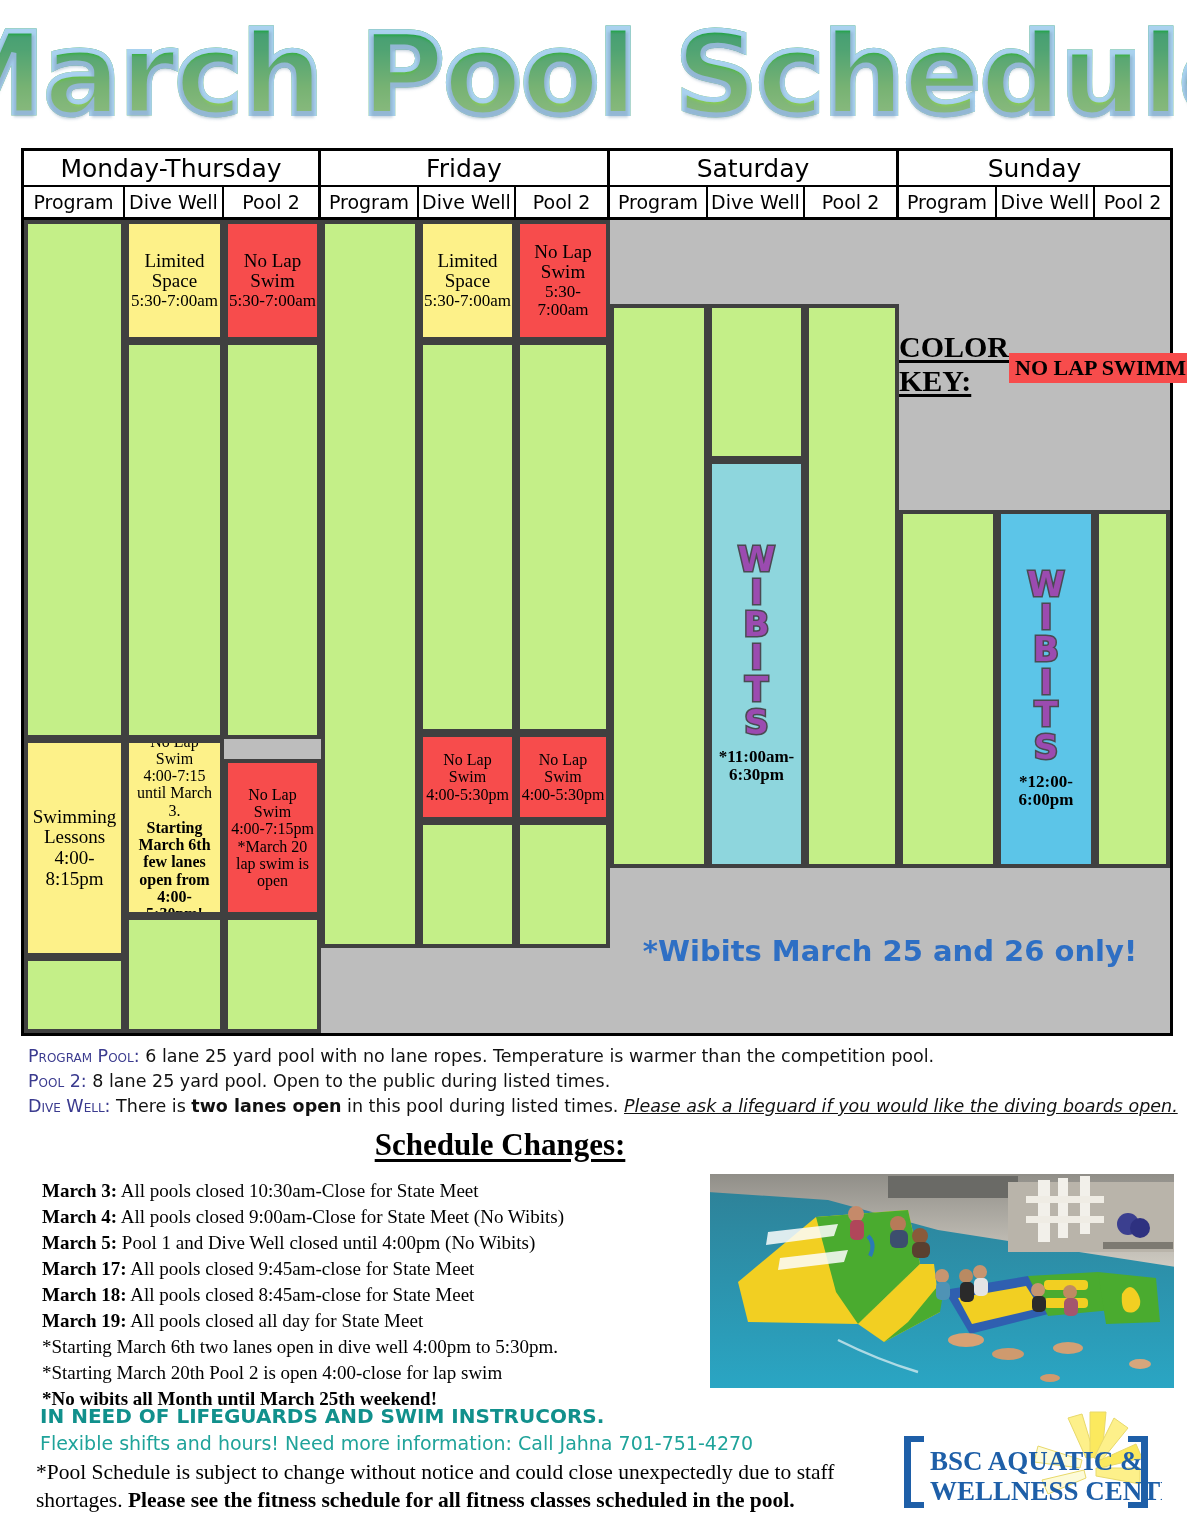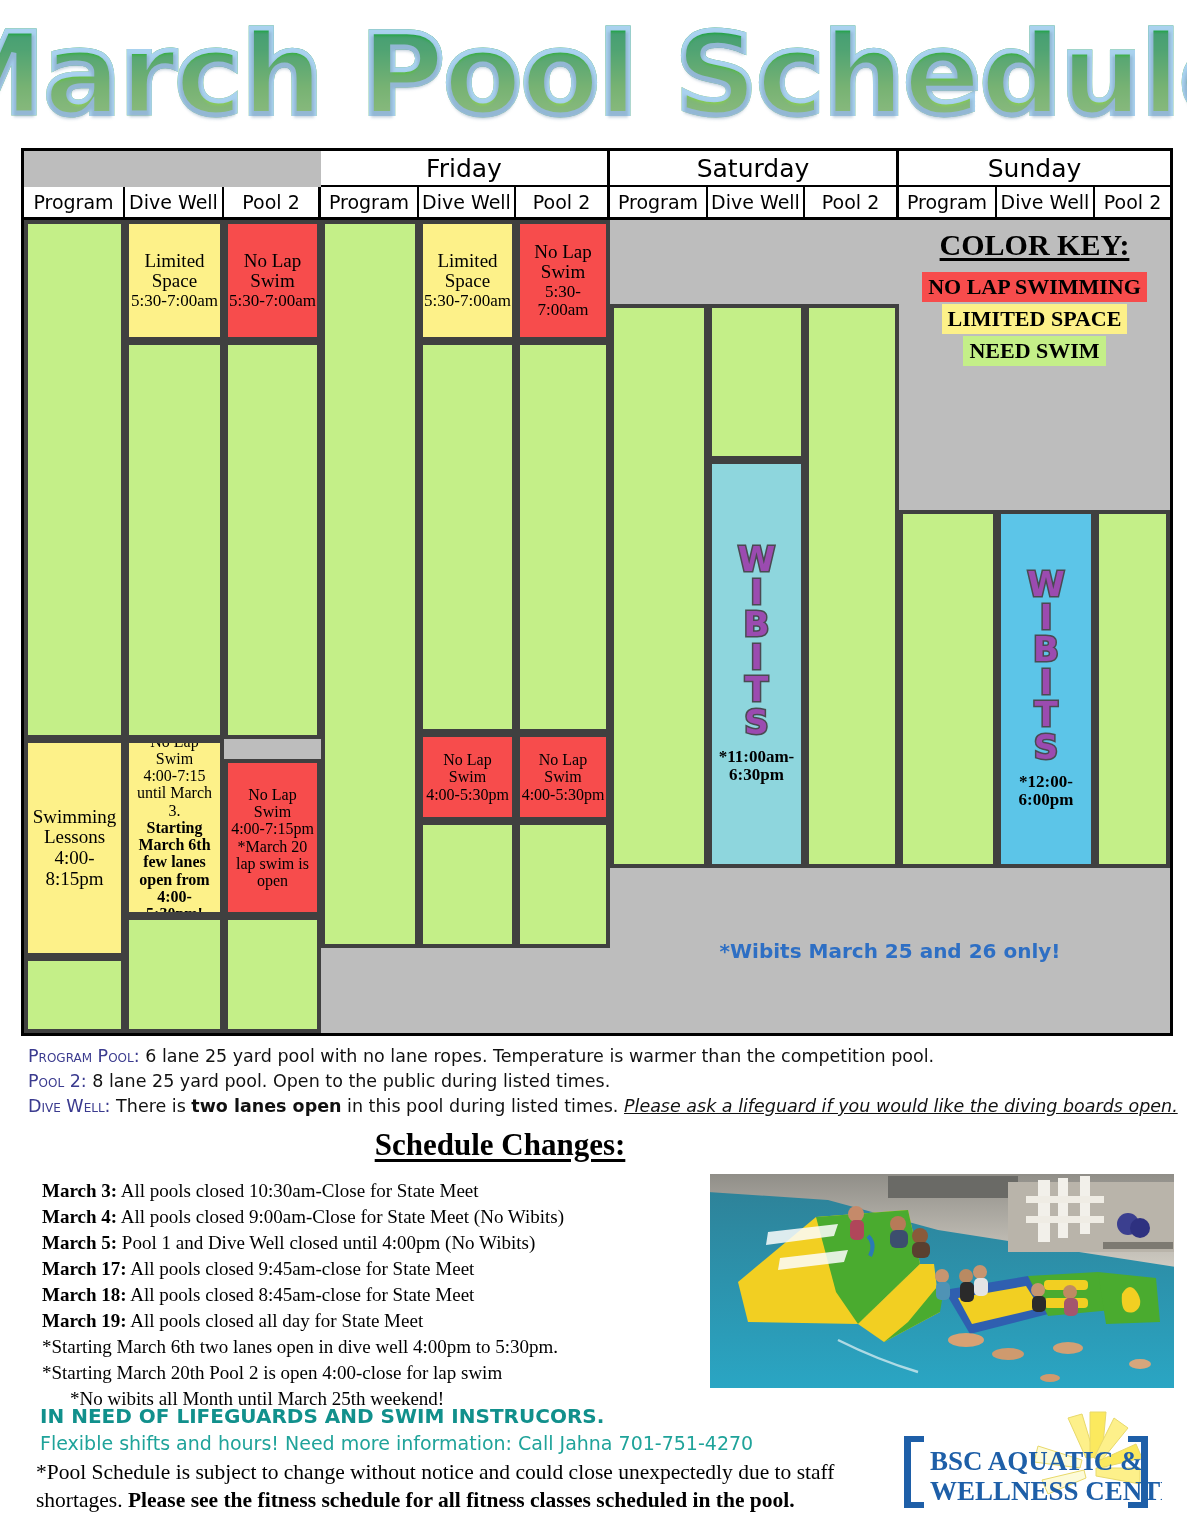--- a/index.html
+++ b/index.html
@@ -111,21 +111,21 @@
     line-height:1.1;
     margin-top:9px;
     color:#000;
   }
 
   
   #colorkey{
     position:absolute;
     box-sizing:border-box;
     background:#bdbdbd;
-    display:flex;flex-direction:column;align-items:center;
+    display:flex;align-items:center;
     padding-top:8px;
   }
   #ck-title{
     font-family:"Liberation Serif", serif;
     font-weight:bold;
     font-size:30px;
     text-decoration:underline;
     text-underline-offset:3px;
     color:#000;
     margin-bottom:10px;
@@ -141,21 +141,21 @@
   }
   .ck-red{background:#f74c4c;}
   .ck-yel{background:#fdf189;font-family:Liberation Serif, serif;}
   .ck-grn{background:#c4ef88;}
 
   #wibits-note{
     position:absolute;
     display:flex;align-items:center;justify-content:center;
     font-family:"DejaVu Sans", sans-serif;
     font-weight:bold;
-    font-size:20px;
+    font-size:29px;
     color:#2e6fc4;
     background:#bdbdbd;
   }
 
   
   #pooldesc{
     position:absolute; left:28px; top:1044px; width:1150px;
     font-family:"DejaVu Sans", sans-serif;
     font-size:17.5px;
     line-height:1.42;
@@ -181,21 +181,21 @@
     color:#000;
   }
   #sc-list{
     position:absolute; left:42px; top:1178px; width:660px;
     font-family:"Liberation Serif", serif;
     font-size:19px;
     line-height:1.37;
     color:#000;
   }
   #sc-list .d{font-weight:bold;}
-  #sc-list .allb{font-weight:normal;margin-left:28px;}
+  #sc-list .allb{font-weight:bold;}
 
   
   #photo{
     position:absolute; left:708px; top:1172px;
     width:468px; height:218px;
     overflow:hidden;
     background:#1e6f86;
   }
   #photo svg{display:block;}
 
@@ -225,20 +225,21 @@
 </style>
 </head>
 <body>
 
 <div id="title-wrap">
   <div id="title">March Pool Schedule</div>
 </div>
 
 <div id="tbl">
 
+  <div class="dayhead" style="left:0px;width:297px;">Monday-Thursday</div>
   <div class="dayhead" style="left:297px;width:289px;">Friday</div>
   <div class="dayhead" style="left:586px;width:289px;">Saturday</div>
   <div class="dayhead" style="left:875px;width:271px;border-right:none;">Sunday</div>
 
   <div class="subhead" style="left:0px;width:101px;">Program</div>
   <div class="subhead" style="left:101px;width:99px;">Dive Well</div>
   <div class="subhead last" style="left:200px;width:97px;">Pool 2</div>
 
   <div class="subhead" style="left:297px;width:98px;">Program</div>
   <div class="subhead" style="left:395px;width:97px;">Dive Well</div>

